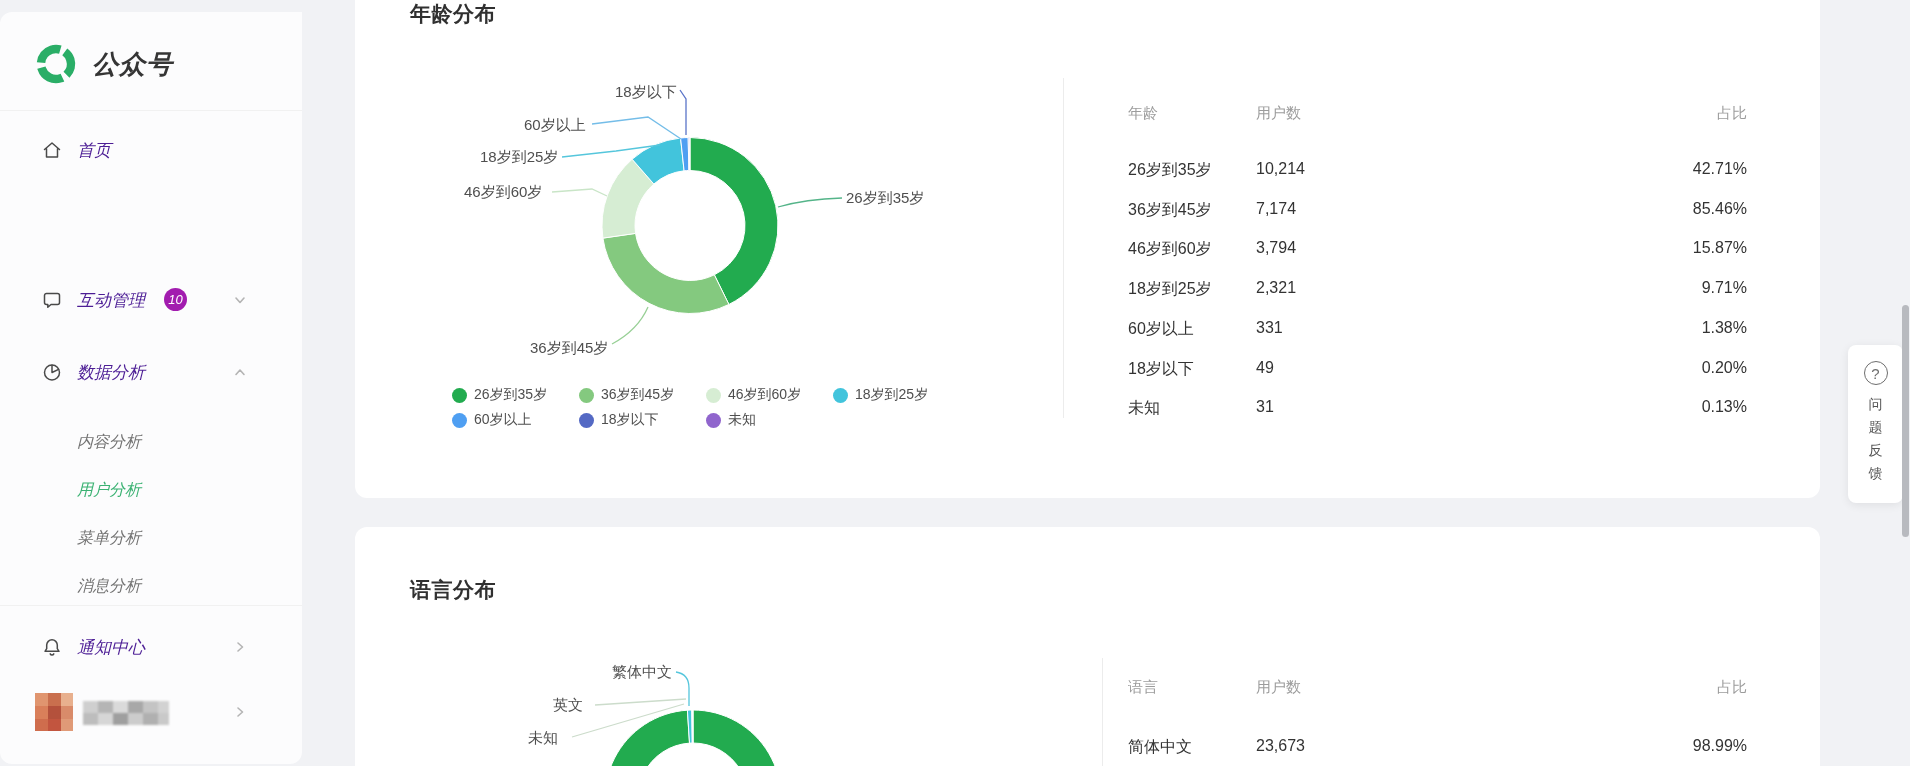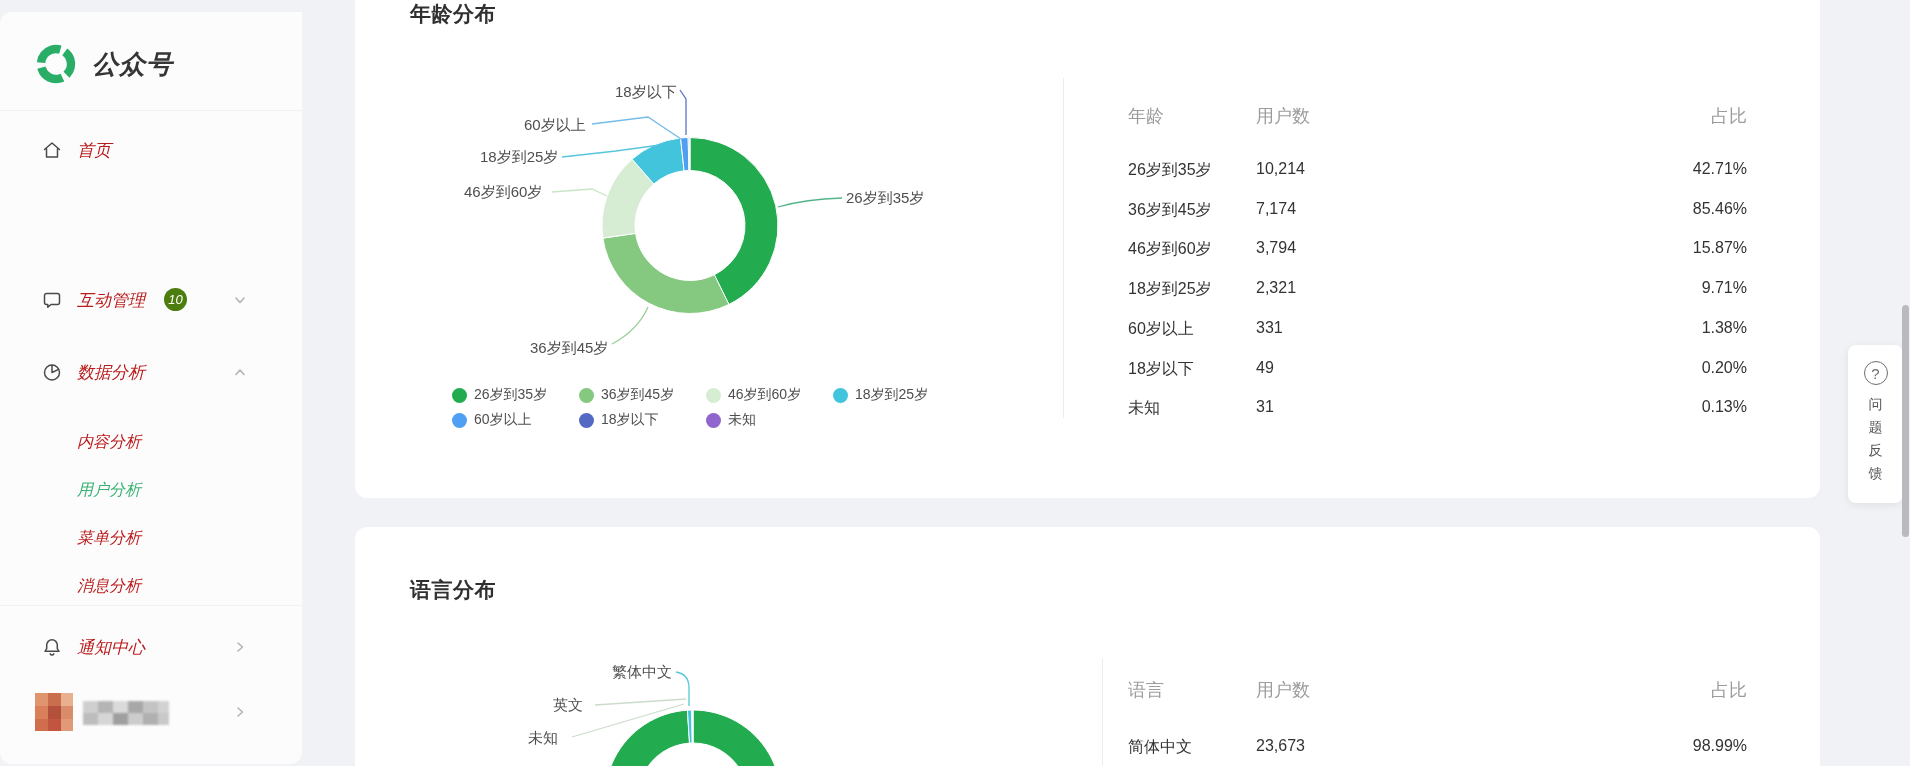--- a/index.html
+++ b/index.html
@@ -8,43 +8,43 @@
   #app { position:relative; width:1910px; height:766px; background:#f1f2f5; }
 
   
   .sidebar { position:absolute; left:0; top:12px; width:302px; height:752px; background:#fcfcfd;
              border-radius:12px 0 12px 12px;font-style:italic; }
   .logo-row { position:absolute; left:34px; top:30px; display:flex; align-items:center; gap:14px; }
   .logo-text { font-size:26px; font-weight:600; color:#353535; letter-spacing:1px; }
   .hr { position:absolute; left:0; width:302px; height:1px; background:#f1f1f1; }
   .mi { position:absolute; left:0; width:302px; height:40px; display:flex; align-items:center; cursor:pointer; }
   .mi .ic { position:absolute; left:41px; width:22px; height:22px; }
-  .mi .lbl { position:absolute; left:77px; font-size:17px; color:#b91c1c; white-space:nowrap; }
+  .mi .lbl { position:absolute; left:77px; font-size:17px; color:#4c1d95; white-space:nowrap; }
   .mi .chev { position:absolute; left:233px; width:14px; height:14px; }
   .badge { position:absolute; left:164px; top:8px; min-width:23px; height:23px; border-radius:12px;
-           background:#4d7c0f; color:#fff; font-size:13px; display:flex; align-items:center; justify-content:center; }
-  .smi { position:absolute; left:77px; width:160px; height:26px; font-size:16px; color:#b91c1c; cursor:pointer; display:flex; align-items:center;}
+           background:#a21caf; color:#fff; font-size:13px; display:flex; align-items:center; justify-content:center; }
+  .smi { position:absolute; left:77px; width:160px; height:26px; font-size:16px; color:#737373; cursor:pointer; display:flex; align-items:center;}
   .smi.active { color:#3bb273; }
   .acct-name { filter:blur(1.2px); }
 
   
   .card { position:absolute; background:#fff; border-radius:12px; }
   .card-title { position:absolute; font-size:21px; font-weight:600; color:#303030; letter-spacing:.5px; }
 
   
   .clabel { position:absolute; font-size:15px; color:#4f4f4f; white-space:nowrap; }
   .legend { position:absolute; left:452px; top:386px; display:grid; grid-template-columns:repeat(4,127px); row-gap:7px; }
   .lg-item { display:flex; align-items:center; gap:7px; font-size:14px; color:#4f4f4f; cursor:pointer; white-space:nowrap;}
   .lg-dot { width:15px; height:15px; border-radius:50%; flex:0 0 15px; }
 
   
   .vdiv { position:absolute; width:1px; background:#ececec; }
   .ttable { position:absolute; width:619px; }
   .thead span, .trow span { position:absolute; white-space:nowrap; }
-  .thead { position:absolute; left:0; width:100%; height:22px; font-size:18px; color:#9c9c9c; }
+  .thead { position:absolute; left:0; width:100%; height:22px; font-size:15px; color:#9c9c9c; }
   .trow  { position:absolute; left:0; width:100%; height:22px; font-size:16px; color:#333; }
   .c1 { left:0; } .c2 { left:128px; } .c3 { right:0; }
 
   
   .feedback { position:absolute; left:1848px; top:345px; width:55px; height:158px; background:#fff;
               border-radius:8px; box-shadow:0 2px 10px rgba(0,0,0,.08); cursor:pointer; }
   .q-circle { width:24px; height:24px; border:1.5px solid #6e6e6e; border-radius:50%; color:#6e6e6e;
               font-size:15px; display:flex; align-items:center; justify-content:center; margin:16px auto 8px; }
   .fb-label { width:16px; margin:0 auto; font-size:14px; color:#555; line-height:23px; word-break:break-all; text-align:center; }
   .scroll-thumb { position:absolute; left:1902px; top:305px; width:7px; height:232px; background:#b8babf; border-radius:3.5px; cursor:pointer; }

